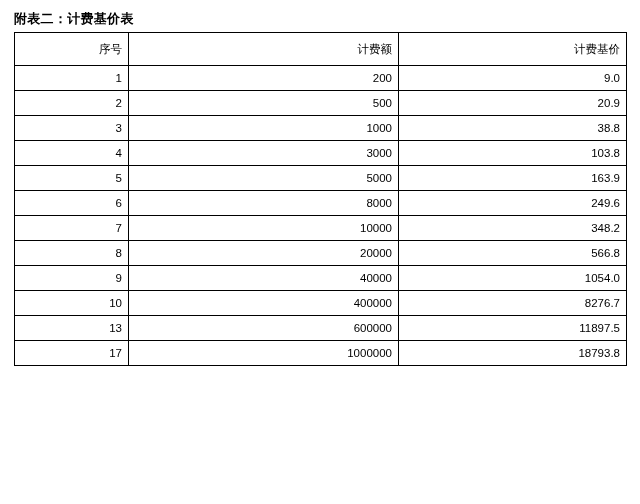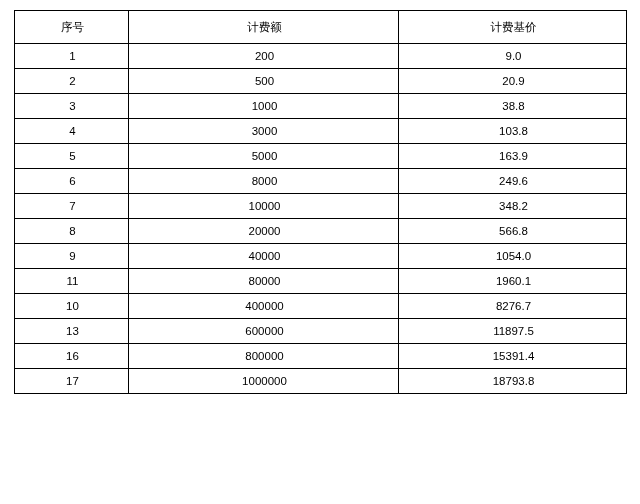--- a/index.html
+++ b/index.html
@@ -39,39 +39,40 @@
     table-layout: fixed;
     font-size: 11.5px;
   }
   table.fee-table col.c1 { width: 114px; }
   table.fee-table col.c2 { width: 270px; }
   table.fee-table col.c3 { width: 228px; }
   table.fee-table th,
   table.fee-table td {
     border: 1px solid #000000;
     padding: 4px 6px 4px 8px;
-    text-align: center;
+    text-align: right;
     vertical-align: middle;
     font-weight: normal;
     line-height: 16px;
     height: 16px;
     white-space: nowrap;
     overflow: hidden;
   }
   table.fee-table thead th {
     height: 20px;
     padding-top: 6px;
     padding-bottom: 6px;
   }
 </style>
 </head>
 <body>
 
 <div class="page">
 
+  <div class="doc-title">附表二：计费基价表</div>
 
   <table class="fee-table">
     <colgroup>
       <col class="c1">
       <col class="c2">
       <col class="c3">
     </colgroup>
     <thead>
       <tr>
         <th>序号</th>
@@ -119,38 +120,28 @@
         <td>8</td>
         <td>20000</td>
         <td>566.8</td>
       </tr>
       <tr>
         <td>9</td>
         <td>40000</td>
         <td>1054.0</td>
       </tr>
       <tr>
-        <td>11</td>
-        <td>80000</td>
-        <td>1960.1</td>
-      </tr>
-      <tr>
         <td>10</td>
         <td>400000</td>
         <td>8276.7</td>
       </tr>
       <tr>
         <td>13</td>
         <td>600000</td>
         <td>11897.5</td>
-      </tr>
-      <tr>
-        <td>16</td>
-        <td>800000</td>
-        <td>15391.4</td>
       </tr>
       <tr>
         <td>17</td>
         <td>1000000</td>
         <td>18793.8</td>
       </tr>
 
     </tbody>
   </table>
 

